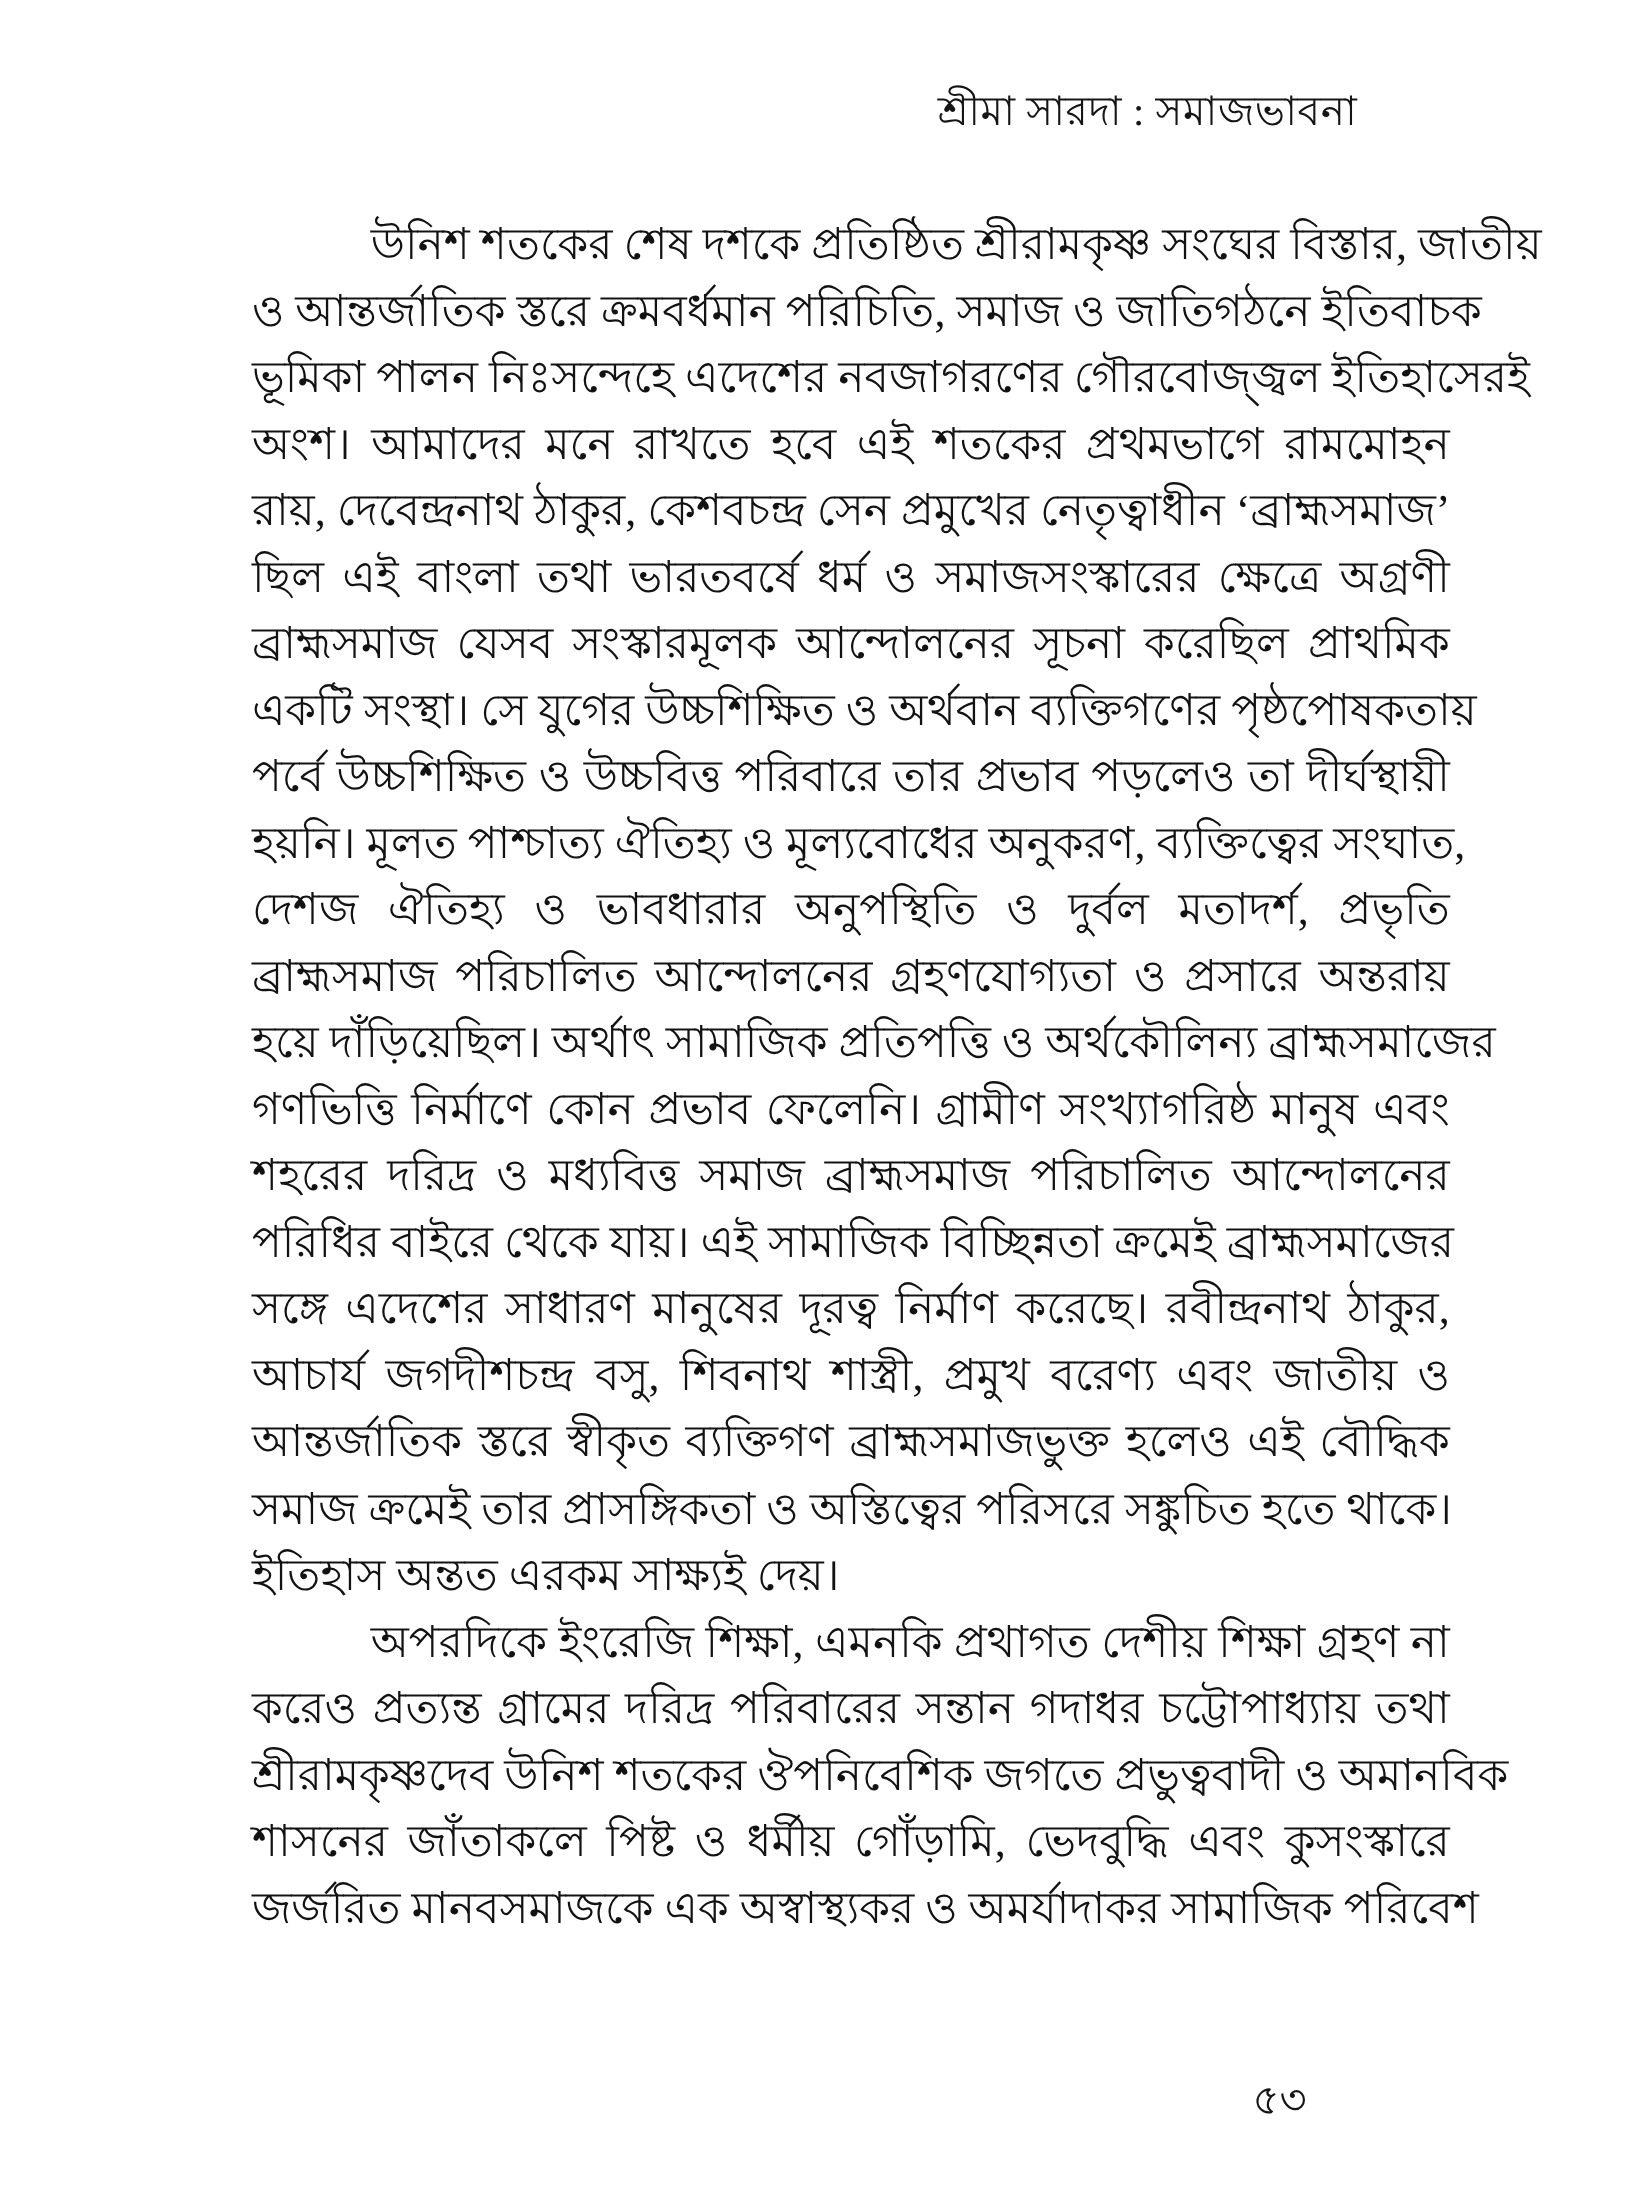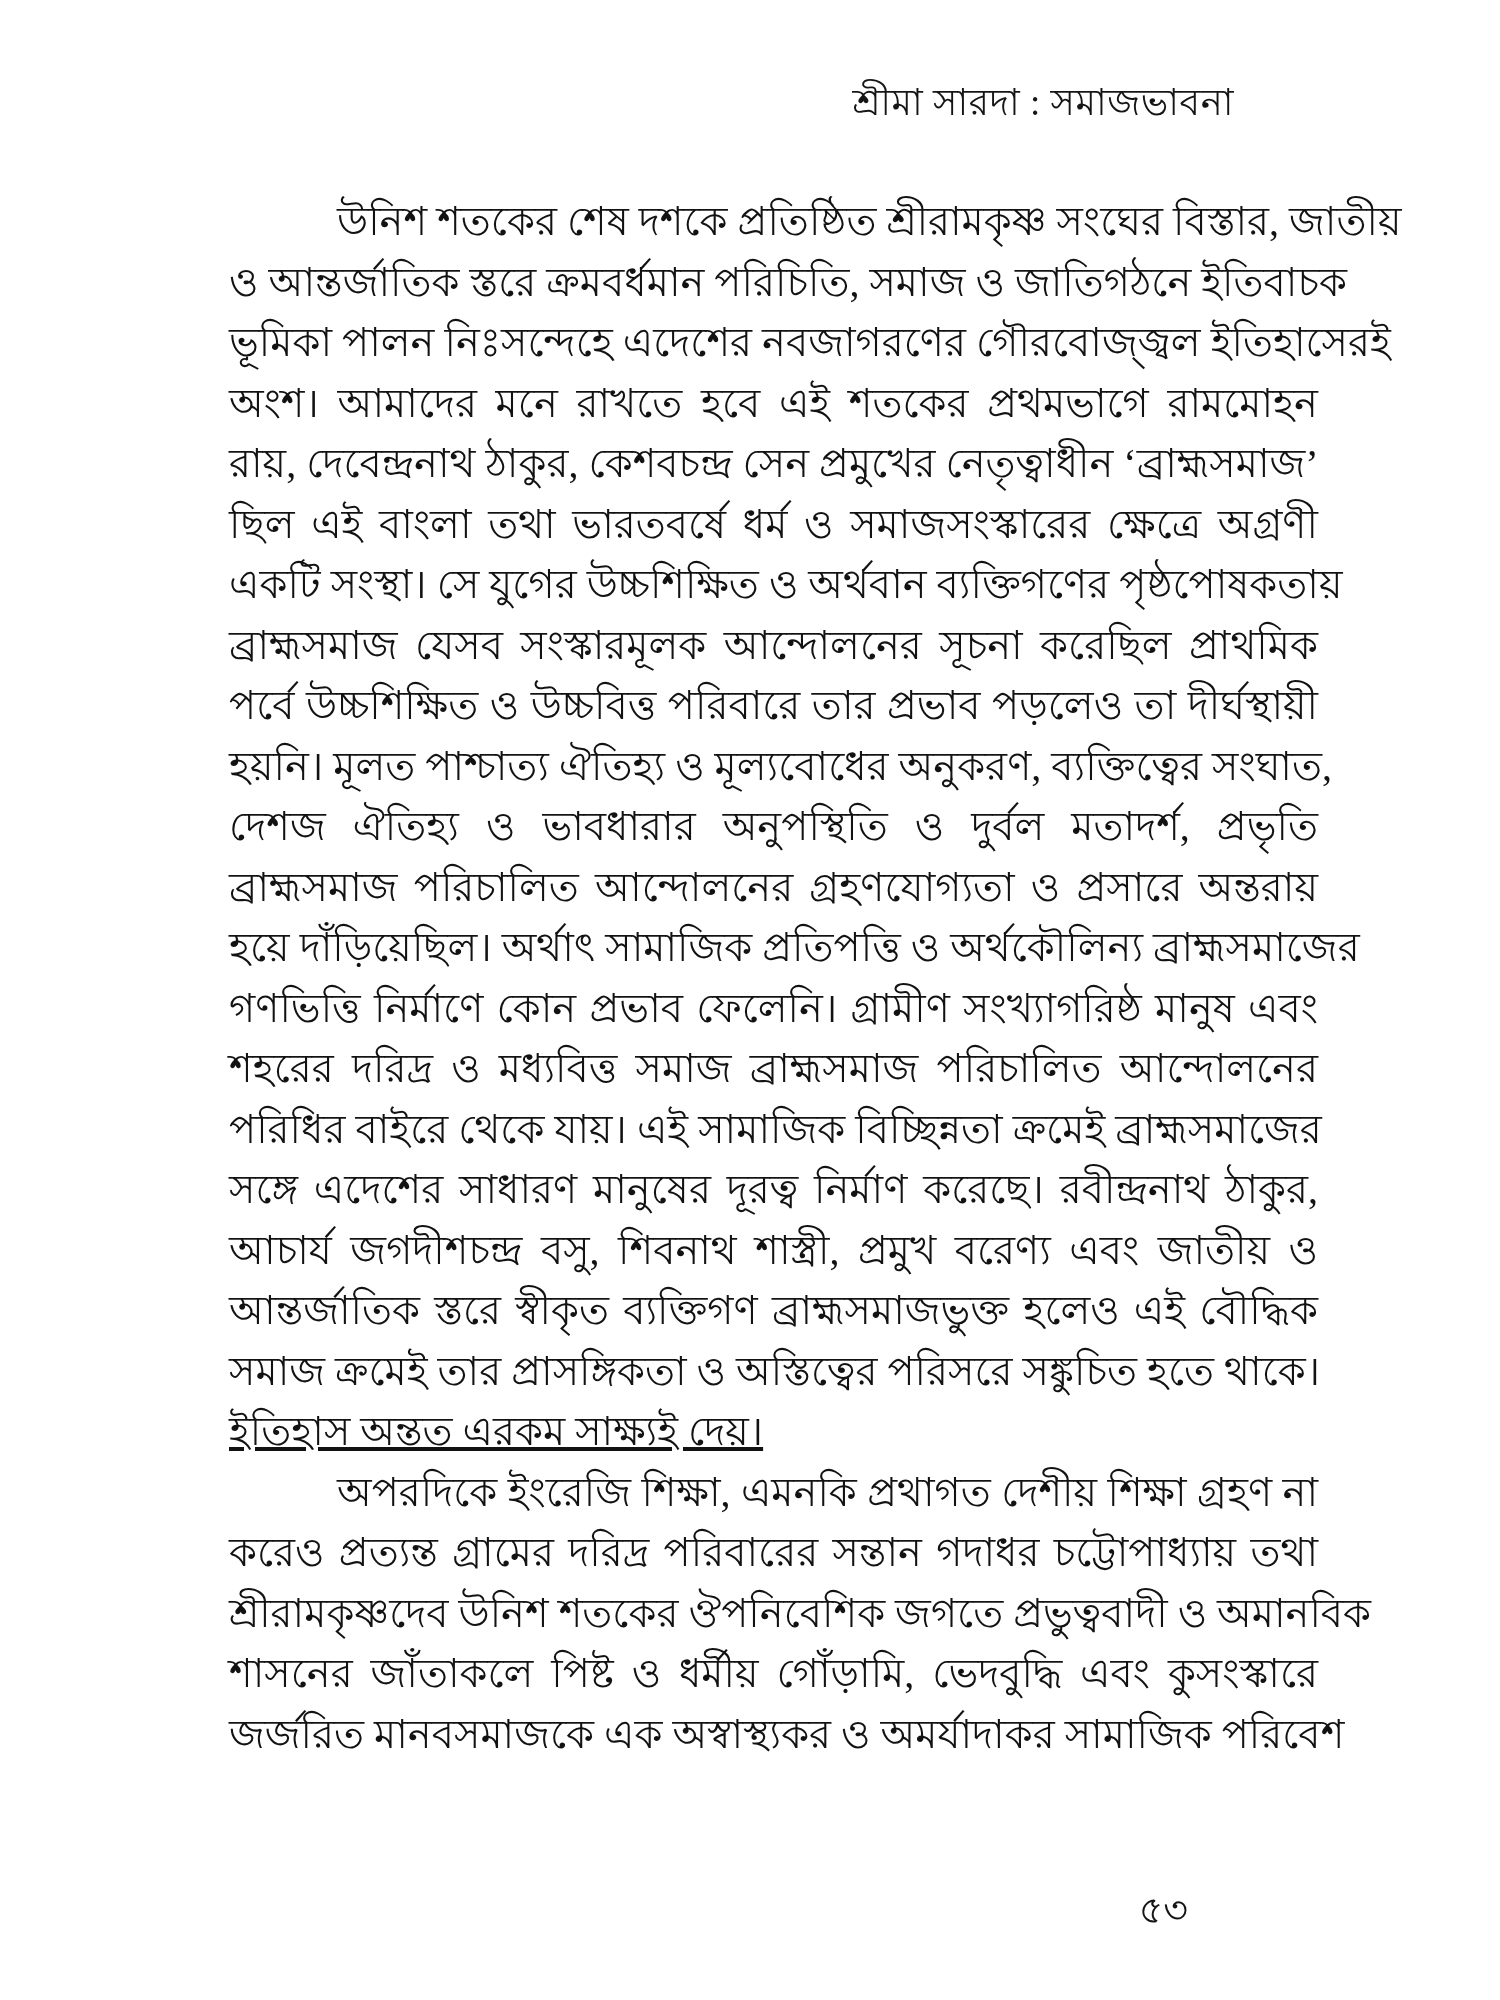--- a/index.html
+++ b/index.html
@@ -45,21 +45,20 @@
     overflow: visible;
     color: #121212;
     margin-left: 39px;
   }
   .line.justify {
     text-align: justify;
     text-align-last: justify;
   }
   .line.plain {
     text-align: left;
-    text-decoration: underline;
   }
   .line.indent {
     text-indent: 108px;
   }
   .page-number {
     position: absolute;
     top: 1888px;
     right: 224px;
     font-size: 38px;
     line-height: 44px;
@@ -73,22 +72,22 @@
 
   <div class="running-header">শ্রীমা সারদা : সমাজভাবনা</div>
 
   <div class="body-text" id="body-text">
       <div class="line justify indent">উনিশ শতকের শেষ দশকে প্রতিষ্ঠিত শ্রীরামকৃষ্ণ সংঘের বিস্তার, জাতীয়</div>
       <div class="line justify">ও আন্তর্জাতিক স্তরে ক্রমবর্ধমান পরিচিতি, সমাজ ও জাতিগঠনে ইতিবাচক</div>
       <div class="line justify">ভূমিকা পালন নিঃসন্দেহে এদেশের নবজাগরণের গৌরবোজ্জ্বল ইতিহাসেরই</div>
       <div class="line justify">অংশ। আমাদের মনে রাখতে হবে এই শতকের প্রথমভাগে রামমোহন</div>
       <div class="line justify">রায়, দেবেন্দ্রনাথ ঠাকুর, কেশবচন্দ্র সেন প্রমুখের নেতৃত্বাধীন ‘ব্রাহ্মসমাজ’</div>
       <div class="line justify">ছিল এই বাংলা তথা ভারতবর্ষে ধর্ম ও সমাজসংস্কারের ক্ষেত্রে অগ্রণী</div>
+      <div class="line justify">ব্রাহ্মসমাজ যেসব সংস্কারমূলক আন্দোলনের সূচনা করেছিল প্রাথমিক</div>
       <div class="line justify">একটি সংস্থা। সে যুগের উচ্চশিক্ষিত ও অর্থবান ব্যক্তিগণের পৃষ্ঠপোষকতায়</div>
-      <div class="line justify">ব্রাহ্মসমাজ যেসব সংস্কারমূলক আন্দোলনের সূচনা করেছিল প্রাথমিক</div>
       <div class="line justify">পর্বে উচ্চশিক্ষিত ও উচ্চবিত্ত পরিবারে তার প্রভাব পড়লেও তা দীর্ঘস্থায়ী</div>
       <div class="line justify">হয়নি। মূলত পাশ্চাত্য ঐতিহ্য ও মূল্যবোধের অনুকরণ, ব্যক্তিত্বের সংঘাত,</div>
       <div class="line justify">দেশজ ঐতিহ্য ও ভাবধারার অনুপস্থিতি ও দুর্বল মতাদর্শ, প্রভৃতি</div>
       <div class="line justify">ব্রাহ্মসমাজ পরিচালিত আন্দোলনের গ্রহণযোগ্যতা ও প্রসারে অন্তরায়</div>
       <div class="line justify">হয়ে দাঁড়িয়েছিল। অর্থাৎ সামাজিক প্রতিপত্তি ও অর্থকৌলিন্য ব্রাহ্মসমাজের</div>
       <div class="line justify">গণভিত্তি নির্মাণে কোন প্রভাব ফেলেনি। গ্রামীণ সংখ্যাগরিষ্ঠ মানুষ এবং</div>
       <div class="line justify">শহরের দরিদ্র ও মধ্যবিত্ত সমাজ ব্রাহ্মসমাজ পরিচালিত আন্দোলনের</div>
       <div class="line justify">পরিধির বাইরে থেকে যায়। এই সামাজিক বিচ্ছিন্নতা ক্রমেই ব্রাহ্মসমাজের</div>
       <div class="line justify">সঙ্গে এদেশের সাধারণ মানুষের দূরত্ব নির্মাণ করেছে। রবীন্দ্রনাথ ঠাকুর,</div>
       <div class="line justify">আচার্য জগদীশচন্দ্র বসু, শিবনাথ শাস্ত্রী, প্রমুখ বরেণ্য এবং জাতীয় ও</div>

